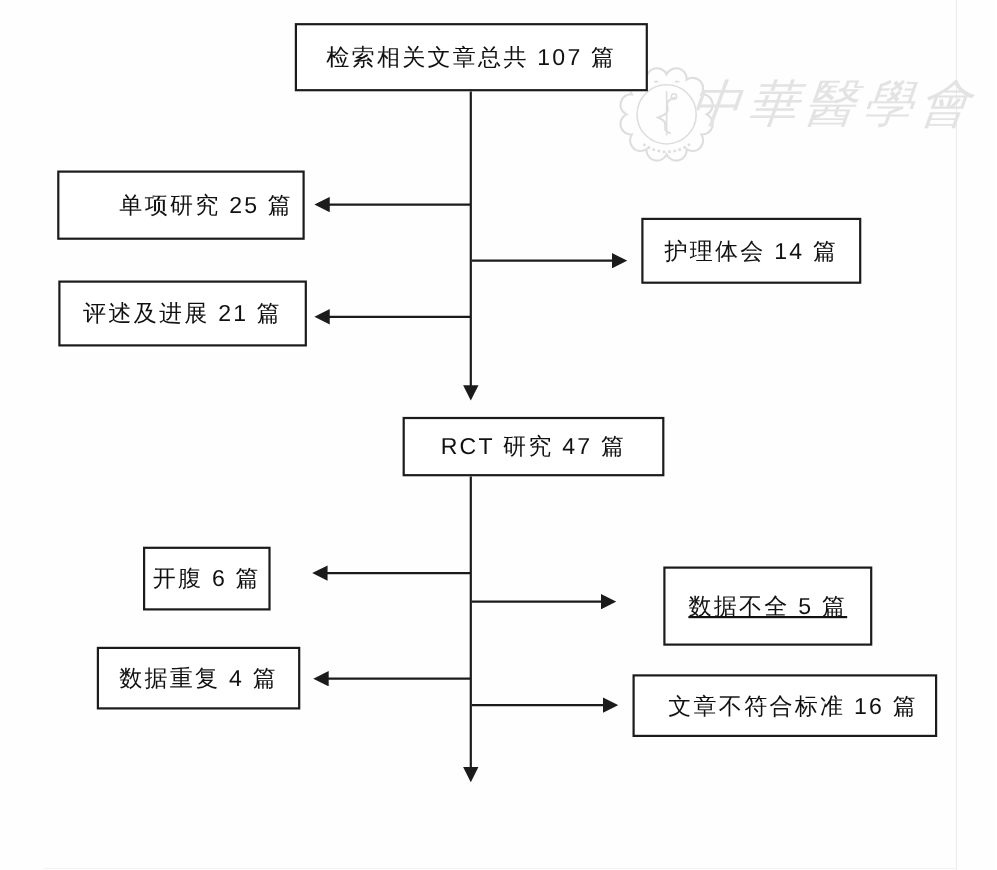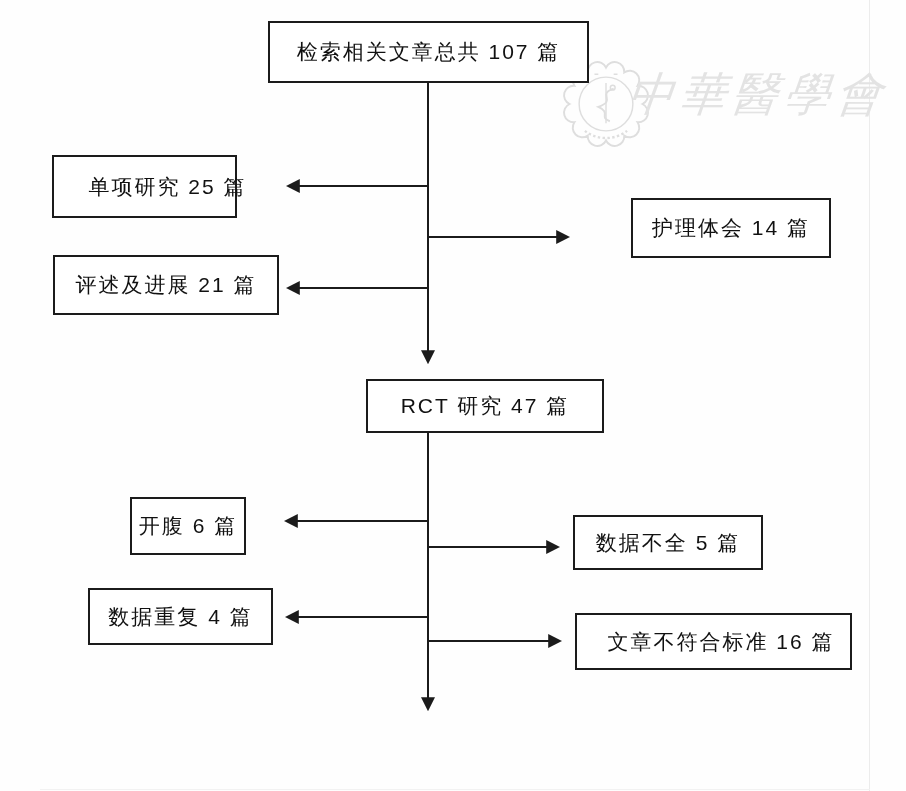--- a/index.html
+++ b/index.html
@@ -33,26 +33,26 @@
     color: #111111;
     display: flex;
     align-items: center;
     justify-content: center;
     font-size: 21px;
     letter-spacing: 2px;
     white-space: nowrap;
     z-index: 3;
   }
   .n-total       { left: 268px; top:  21px; width: 321px; height: 62px; }
-  .n-single      { left:  52px; top: 155px; width: 185px; height: 63px; padding-left: 46px; }
-  .n-nursing     { left: 583px; top: 198px; width: 200px; height: 60px; margin-left: 48px; }
+  .n-single      { left:  52px; top: 155px; width: 225px; height: 63px; padding-left: 46px; }
+  .n-nursing     { left: 583px; top: 198px; width: 200px; height: 60px; }
   .n-reviews     { left:  53px; top: 255px; width: 226px; height: 60px; }
   .n-rct         { left: 321px; top: 379px; width: 238px; height: 54px; margin-left: 45px; }
   .n-open        { left: 130px; top: 497px; width: 116px; height: 58px; }
-  .n-incomplete  { left: 573px; top: 515px; width: 190px; height: 55px; }
+  .n-incomplete  { left: 603px; top: 515px; width: 190px; height: 72px; text-decoration: underline; }
   .n-duplicate   { left:  88px; top: 588px; width: 185px; height: 57px; }
   .n-nonstandard { left: 575px; top: 613px; width: 277px; height: 57px; padding-left: 15px; }
   .n-final       { left: 325px; top: 725px; width: 210px; height: 58px; }
 
   
   #watermark {
     position: absolute;
     left: 0; top: 0;
     z-index: 1;
   }

